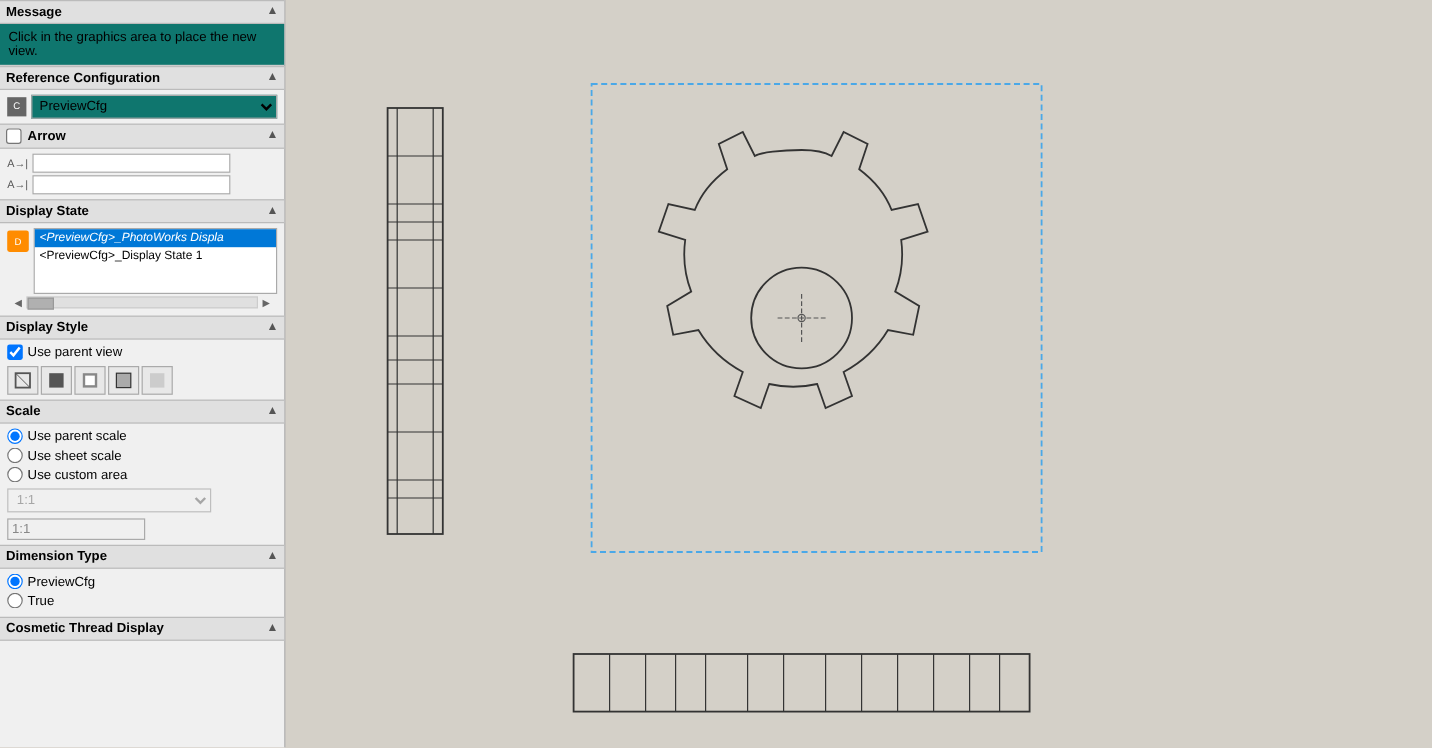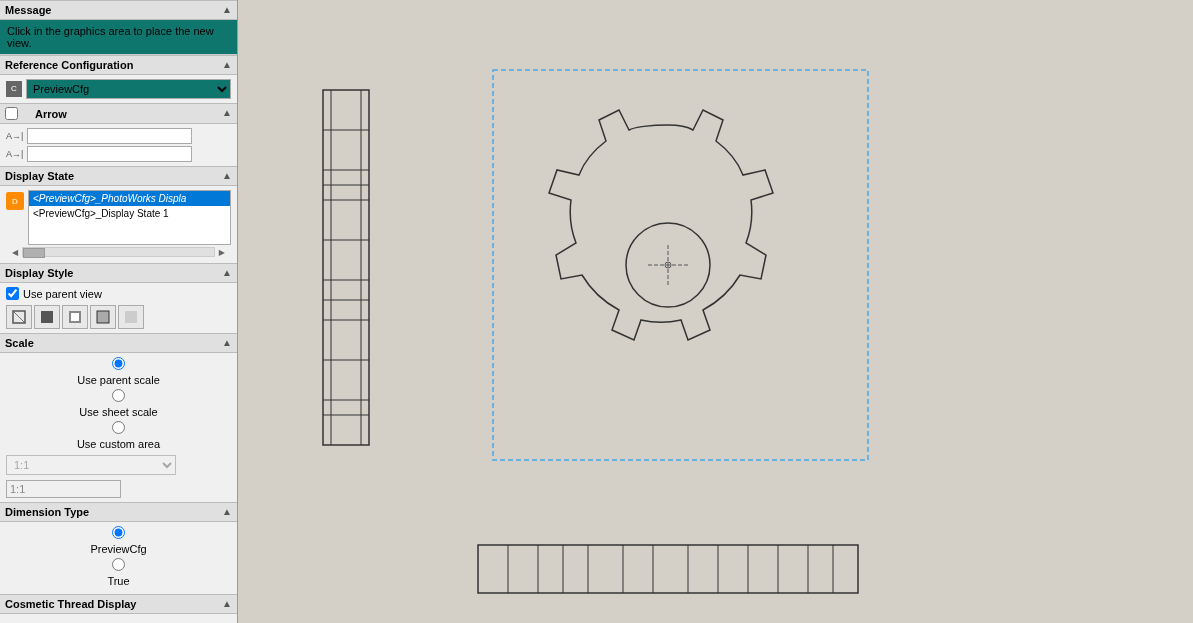--- a/index.html
+++ b/index.html
@@ -174,21 +174,20 @@
     
     .scale-content {
       padding: 4px 6px;
     }
     .radio-row {
       display: flex;
       align-items: center;
       gap: 4px;
       margin-bottom: 3px;
       font-size: 11px;
-      flex-direction: column;
     }
     .scale-dropdown {
       width: 170px;
       height: 20px;
       border: 1px solid #aaa;
       background: #f0f0f0;
       font-size: 11px;
       padding: 1px 3px;
       margin: 2px 0;
       color: #888;
@@ -262,21 +261,21 @@
   </div>
   <div class="ref-config-row">
     <span class="config-icon">C</span>
     <select class="config-select">
       <option>PreviewCfg</option>
       <option>Default</option>
     </select>
   </div>
 
   <div class="section-header">
-    <div style="display:flex;align-items:center;gap:17px;">
+    <div style="display:flex;align-items:center;gap:5px;">
       <input type="checkbox" style="">
       <span class="section-header-title">Arrow</span>
     </div>
     <span class="collapse-icon">▲</span>
   </div>
   <div class="arrow-section-content">
     <div class="arrow-inputs">
       <div class="arrow-input-row">
         <span class="arrow-label" style="font-size:9px;width:18px;">A→|</span>
         <input type="text" class="arrow-input" value="" style="">

